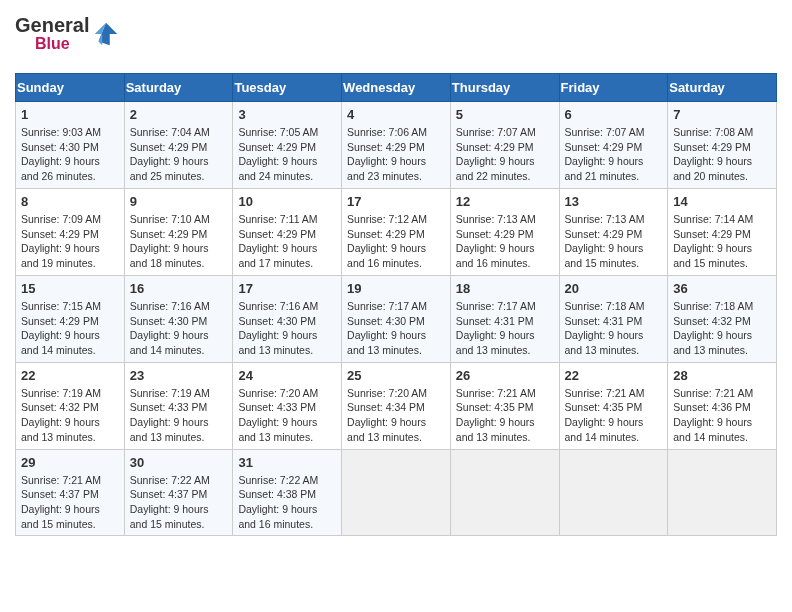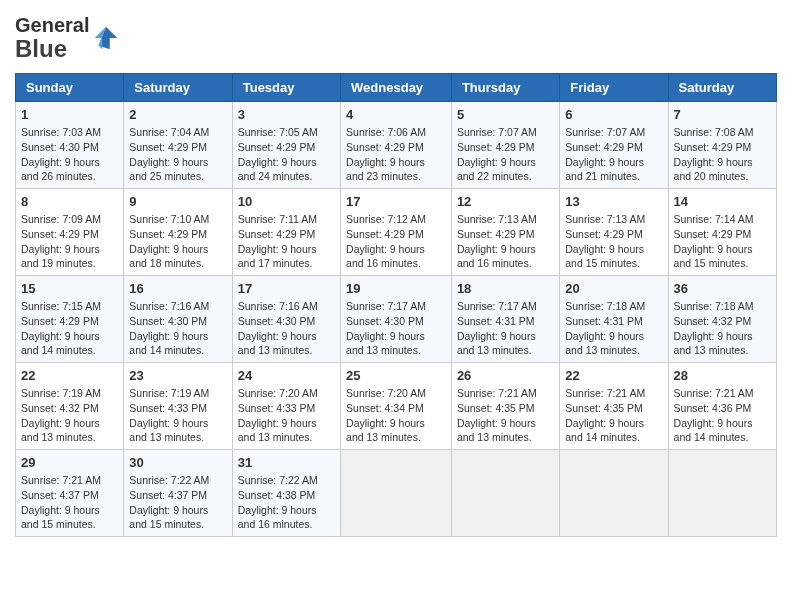--- a/index.html
+++ b/index.html
@@ -11,21 +11,22 @@
       overflow: hidden;
     }
     .container {
       width: 792px;
       padding: 10px 15px 5px 15px;
     }
     .header {
       display: flex;
       align-items: flex-start;
       justify-content: space-between;
-      margin-bottom: 12px;
+      margin-bottom: 20px;
+      text-align: center;
     }
     .logo {
       display: flex;
       align-items: center;
       margin-top: 5px;
     }
     .logo-icon {
       width: 30px;
       height: 30px;
       margin-left: 2px;
@@ -43,21 +44,21 @@
       color: #555;
     }
     table {
       width: 100%;
       border-collapse: collapse;
       font-size: 11px;
     }
     thead tr th {
       background-color: #2a6db5;
       color: #fff;
-      padding: 6px 10px;
+      padding: 6px 1px;
       text-align: left;
       font-size: 13px;
       font-weight: bold;
       border: 1px solid #1a5a9a;
     }
     tbody tr td {
       vertical-align: top;
       padding: 4px 5px;
       border: 1px solid #ccc;
       color: #333;
@@ -83,21 +84,21 @@
 </head>
 <body>
 
 <div class="container">
   <div class="header">
     <div class="logo">
       <div>
         <div style="display:flex;align-items:center;">
           <div>
             <div style="font-size:20px;font-weight:bold;color:#333;line-height:1.05;">General</div>
-            <div style="font-size:24px;font-weight:bold;color:#404040;line-height:1.05;">Blue</div>
+            <div style="font-size:16px;font-weight:bold;color:#be185d;line-height:1.05;">Blue</div>
           </div>
           <svg class="logo-icon" viewBox="0 0 40 40">
             <polygon points="10,30 20,5 35,20 25,20 25,35" fill="#2a6db5"></polygon>
             <polygon points="10,30 20,5 5,20 15,20 15,35" fill="#5a9fd4"></polygon>
           </svg>
         </div>
       </div>
     </div>
     <div class="title-block">
       <div class="main-title"></div>
@@ -114,21 +115,21 @@
           <th>Wednesday</th>
           <th>Thursday</th>
           <th>Friday</th>
           <th>Saturday</th>
         </tr>
     </thead>
     <tbody id="calendar-body">
     <tr>
           <td>
             <span class="day-num">1</span>
-            <div>Sunrise: 7:03 AM</div>
+            <div>Sunrise: 9:03 AM</div>
             <div>Sunset: 4:30 PM</div>
             <div>Daylight: 9 hours</div>
             <div>and 26 minutes.</div>
           </td>
           <td>
             <span class="day-num">2</span>
             <div>Sunrise: 7:04 AM</div>
             <div>Sunset: 4:29 PM</div>
             <div>Daylight: 9 hours</div>
             <div>and 25 minutes.</div>

